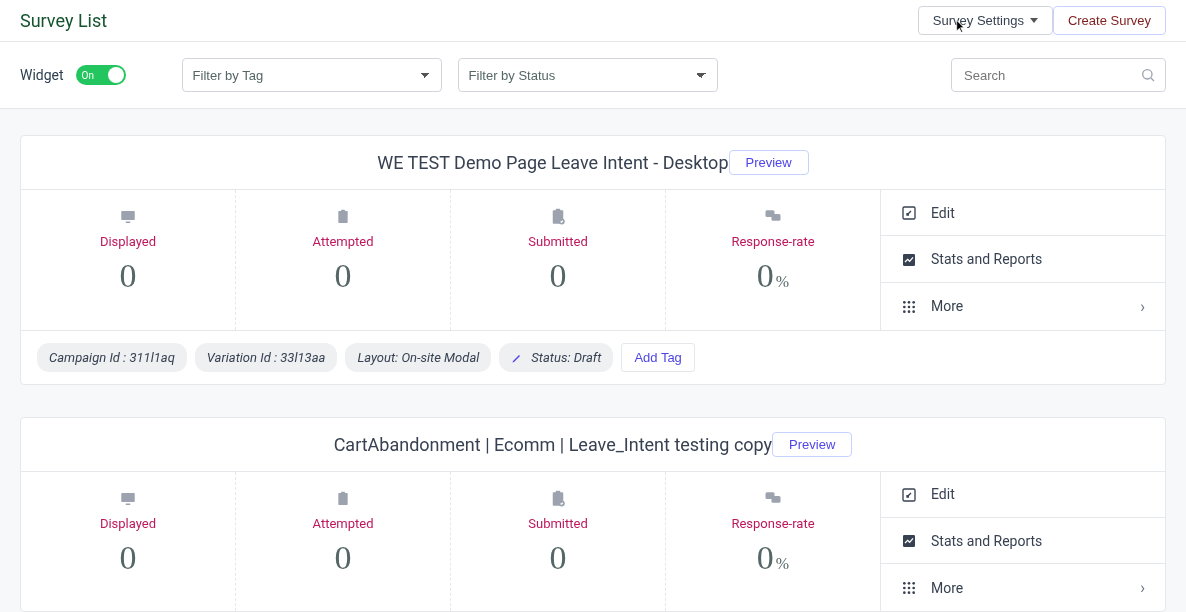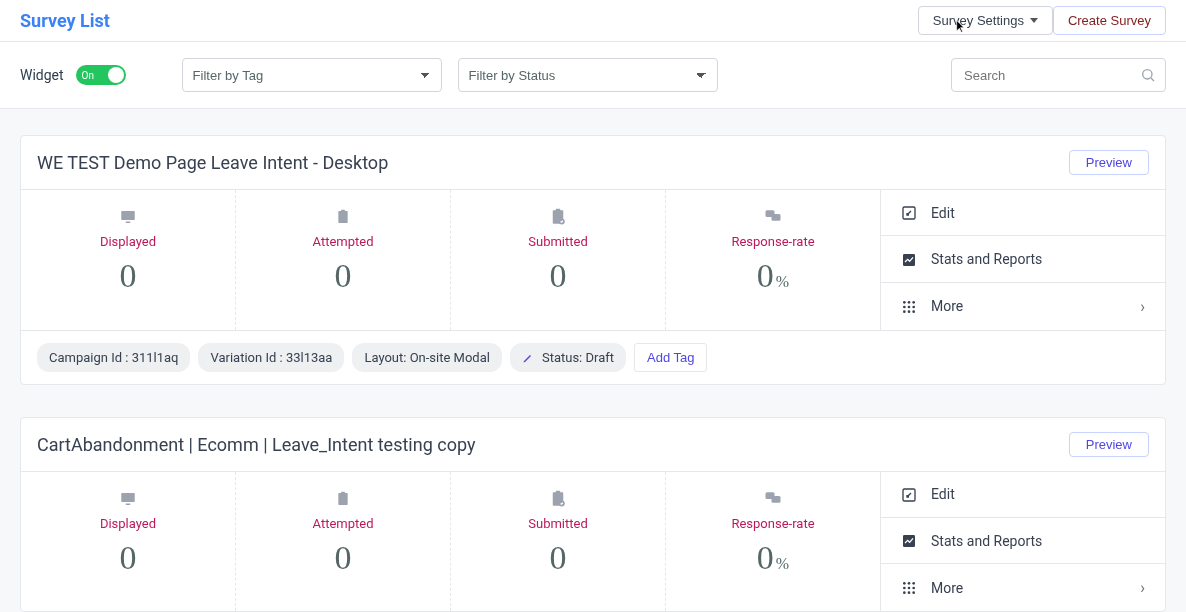--- a/index.html
+++ b/index.html
@@ -1,49 +1,49 @@
 <!DOCTYPE html>
 <html><head>
 <meta charset="utf-8">
 <style>
 * { box-sizing: border-box; margin: 0; padding: 0; }
 body { font-family: -apple-system, BlinkMacSystemFont, "Segoe UI", Roboto, Arial, sans-serif; background: #f7f8fa; color: #2c3e50; font-size: 14px; width: 1186px; }
 .top-bar { background: #fff; border-bottom: 1px solid #e5e7eb; padding: 8px 20px; display: flex; align-items: center; justify-content: space-between; height: 42px; }
-.page-title { font-size: 18px; font-weight: 700; color: #3b82f6; }
+.page-title { font-size: 18px; font-weight: 400; color: #14532d; }
 .top-actions { display: flex; align-items: center; }
 .btn { border: 1px solid #d1d5db; background: #fff; padding: 6px 14px; border-radius: 4px; font-size: 13px; cursor: pointer; display: inline-flex; align-items: center; gap: 6px; color: #374151; }
 .btn-primary { color: #7f1d1d; border-color: #c7d2fe; }
 .caret-down { width: 0; height: 0; border-left: 4px solid transparent; border-right: 4px solid transparent; border-top: 5px solid #555; display: inline-block; }
 .filter-bar { background: #fff; border-bottom: 1px solid #e5e7eb; padding: 16px 20px; display: flex; align-items: center; gap: 16px; }
 .widget-wrap { display: flex; align-items: center; gap: 12px; margin-right: 40px; }
 .toggle { width: 50px; height: 20px; background: #22c55e; border-radius: 10px; position: relative; display: flex; align-items: center; padding: 0 6px; color: #fff; font-size: 10px; cursor: pointer; }
 .toggle-knob { width: 16px; height: 16px; background: #fff; border-radius: 50%; position: absolute; right: 2px; top: 2px; }
 .select { flex: 0 0 260px; height: 34px; border: 1px solid #d1d5db; border-radius: 4px; padding: 0 10px; background: #fff; font-size: 13px; color: #566; cursor: pointer; appearance: none; -webkit-appearance: none; background-image: linear-gradient(45deg, transparent 50%, #555 50%), linear-gradient(135deg, #555 50%, transparent 50%); background-position: calc(100% - 16px) center, calc(100% - 11px) center; background-size: 5px 5px, 5px 5px; background-repeat: no-repeat; }
 .search-wrap { margin-left: auto; position: relative; }
 .search-input { width: 215px; height: 34px; border: 1px solid #d1d5db; border-radius: 4px; padding: 0 34px 0 12px; font-size: 13px; }
 .search-icon { position: absolute; right: 10px; top: 8px; color: #9ca3af; }
 .content { padding: 26px 20px; }
 .card { background: #fff; border: 1px solid #e5e7eb; border-radius: 4px; margin-bottom: 32px; }
-.card-header { padding: 14px 16px; display: flex; align-items: center; justify-content: space-between; }
+.card-header { padding: 14px 16px; display: flex; align-items: center; justify-content: center; }
 .card-title { font-size: 18px; color: #374151; font-weight: 400; }
 .preview-btn { color: #4f46e5; border: 1px solid #c7d2fe; background: #fff; padding: 4px 16px; border-radius: 4px; font-size: 13px; cursor: pointer; }
 .card-body { display: flex; border-top: 1px solid #e5e7eb; }
 .metrics { display: flex; flex: 1; }
 .metric { flex: 1; text-align: center; padding: 18px 0 20px; border-right: 1px dashed #e5e7eb; }
 .metric:last-child { border-right: none; }
 .metric-icon { color: #9ca3af; height: 20px; margin-bottom: 6px; }
 .metric-label { font-size: 13px; color: #be185d; margin-bottom: 8px; }
 .metric-value { font-size: 34px; font-weight: 300; color: #566; font-family: Georgia, serif; }
 .metric-pct::after { content: "%"; font-size: 16px; margin-left: 2px; }
 .actions { width: 285px; border-left: 1px solid #e5e7eb; }
 .action-row { padding: 14px 20px; border-bottom: 1px solid #e5e7eb; display: flex; align-items: center; gap: 14px; cursor: pointer; color: #374151; font-size: 14px; }
 .action-row:last-child { border-bottom: none; }
 .action-row .chev { margin-left: auto; color: #6b7280; font-size: 16px; }
 .tags-row { padding: 12px 16px; display: flex; flex-wrap: wrap; gap: 8px; border-top: 1px solid #e5e7eb; }
-.tag { background: #eef0f2; padding: 6px 12px; border-radius: 12px; font-size: 13px; color: #374151; display: inline-flex; align-items: center; gap: 8px; }
+.tag { background: #eef0f2; padding: 6px 12px; border-radius: 12px; font-size: 13px; color: #374151; display: inline-flex; align-items: center; gap: 8px; font-style: italic; }
 .tag-icon { color: #4f46e5; }
 .add-tag { background: #fff; border: 1px solid #e5e7eb; color: #4f46e5; padding: 6px 12px; border-radius: 3px; font-size: 13px; cursor: pointer; }
 svg { display: inline-block; vertical-align: middle; }
 .cursor { position: absolute; left: 952px; top: 19px; pointer-events: none; }
 </style>
 </head>
 <body>
 
 <div class="top-bar">
   <div class="page-title">Survey List</div>

